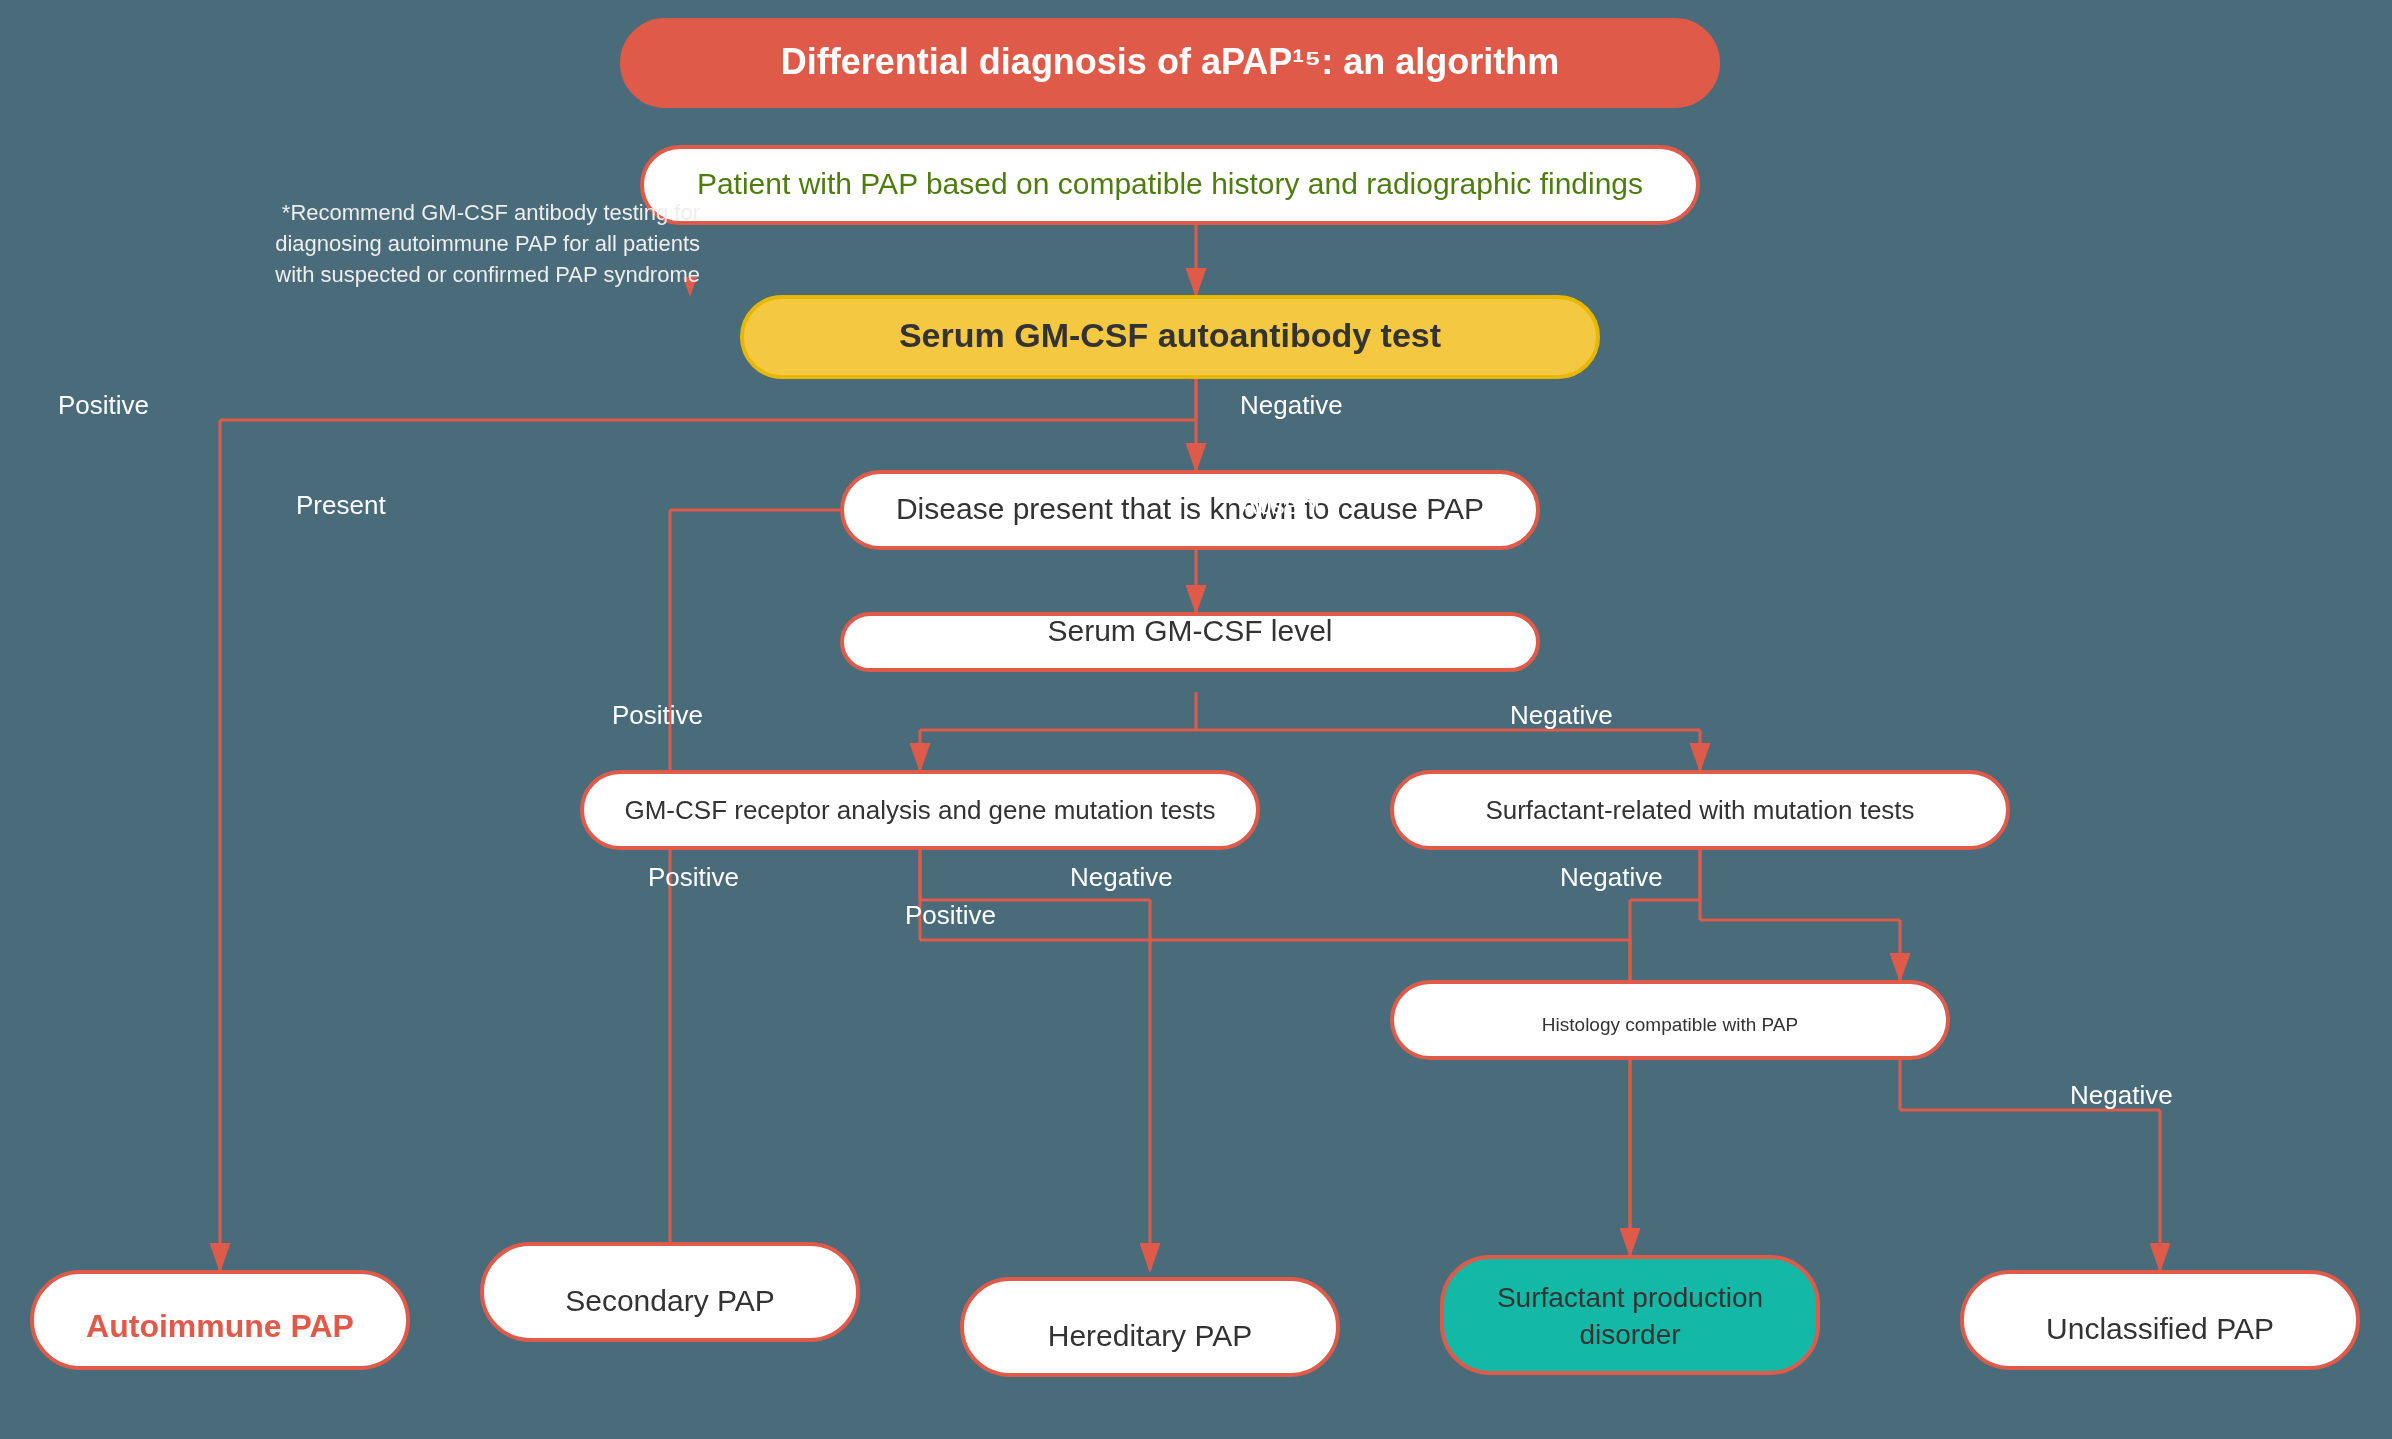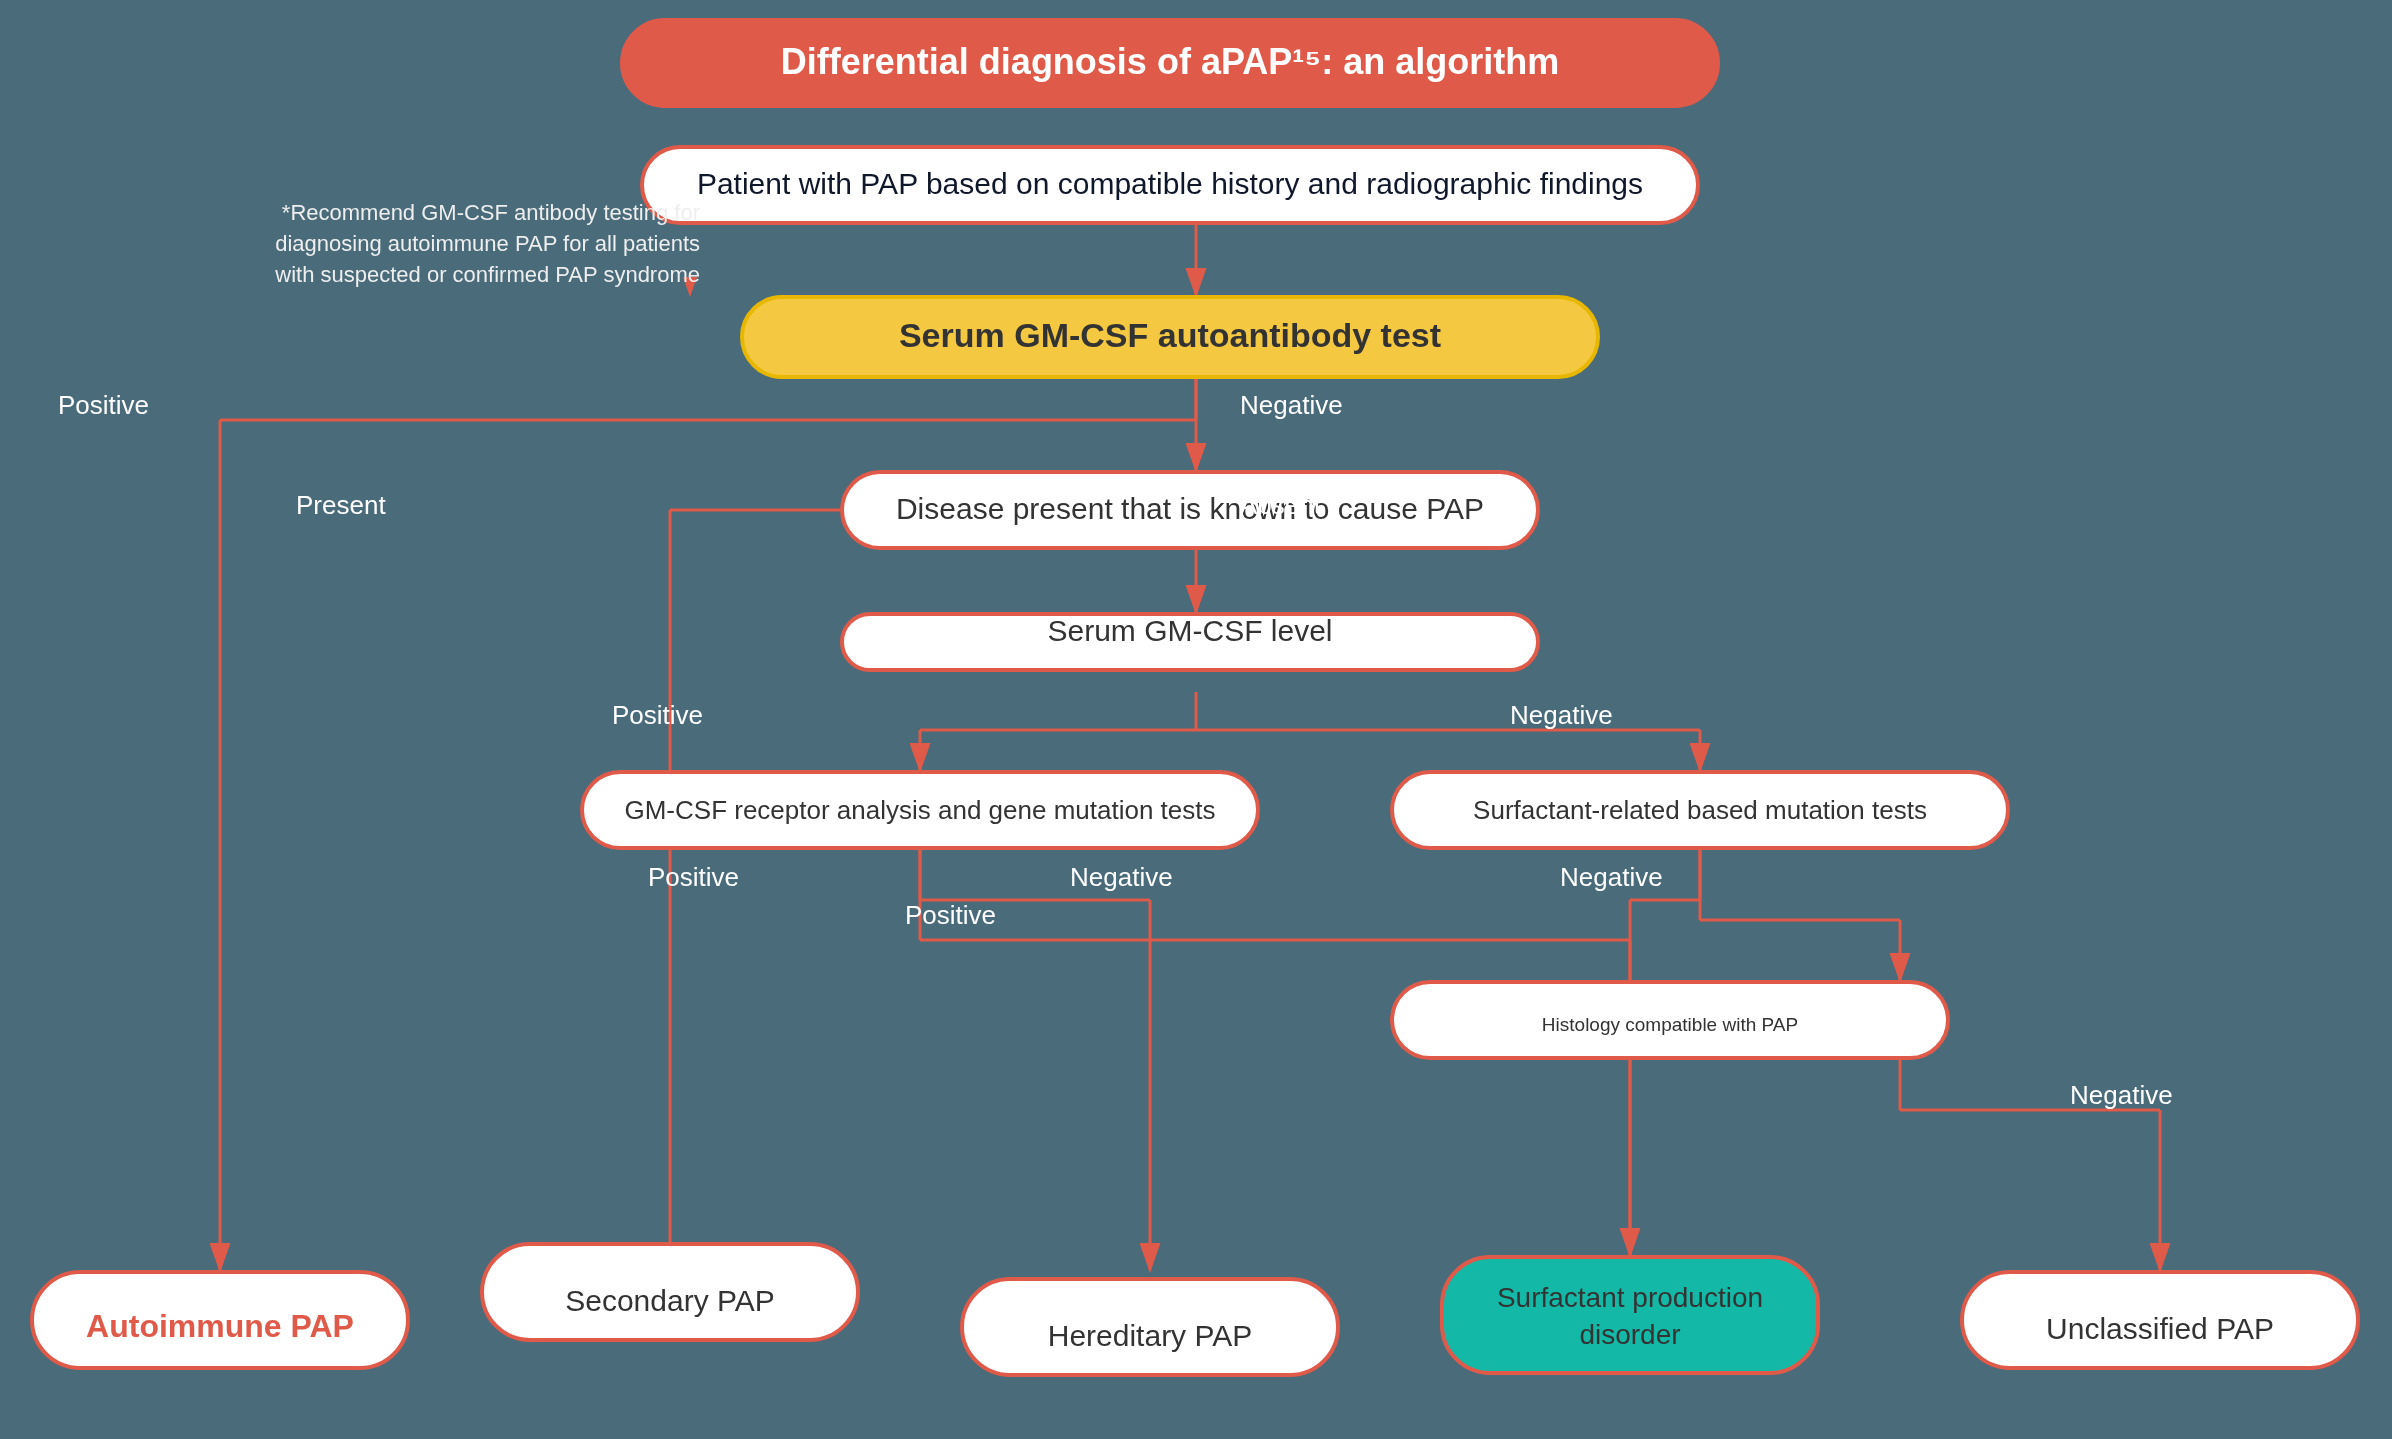--- a/index.html
+++ b/index.html
@@ -35,21 +35,21 @@
       font-weight: 900;
       font-size: 36px;
       left: 620px;
       top: 18px;
       width: 1100px;
       height: 90px;
     }
     .node-patient {
       background-color: #fff;
       border: 4px solid #e05a4a;
-      color: #0f172a;
+      color: #4d7c0f;
       font-size: 30px;
       left: 640px;
       top: 145px;
       width: 1060px;
       height: 80px;
     }
     .node-gm-csf-test {
       background-color: #f5c842;
       border: 4px solid #e8b800;
       color: #333;
@@ -279,21 +279,21 @@
   </div>
 
   <div class="label" style="left:612px; top:700px;">Positive</div>
   <div class="label" style="left:1510px; top:700px;">Negative</div>
 
   <div class="node node-gm-csf-receptor">
     <span>GM-CSF receptor analysis and gene mutation tests</span>
   </div>
 
   <div class="node node-surfactant-gene">
-    <span>Surfactant-related based mutation tests</span>
+    <span>Surfactant-related with mutation tests</span>
   </div>
 
   <div class="label" style="left:648px; top:862px;">Positive</div>
   <div class="label" style="left:1070px; top:862px;">Negative</div>
 
   <div class="label" style="left:905px; top:900px;">Positive</div>
   <div class="label" style="left:1560px; top:862px;">Negative</div>
 
   <div class="node node-histology">
     <span>Histology compatible with PAP</span>

